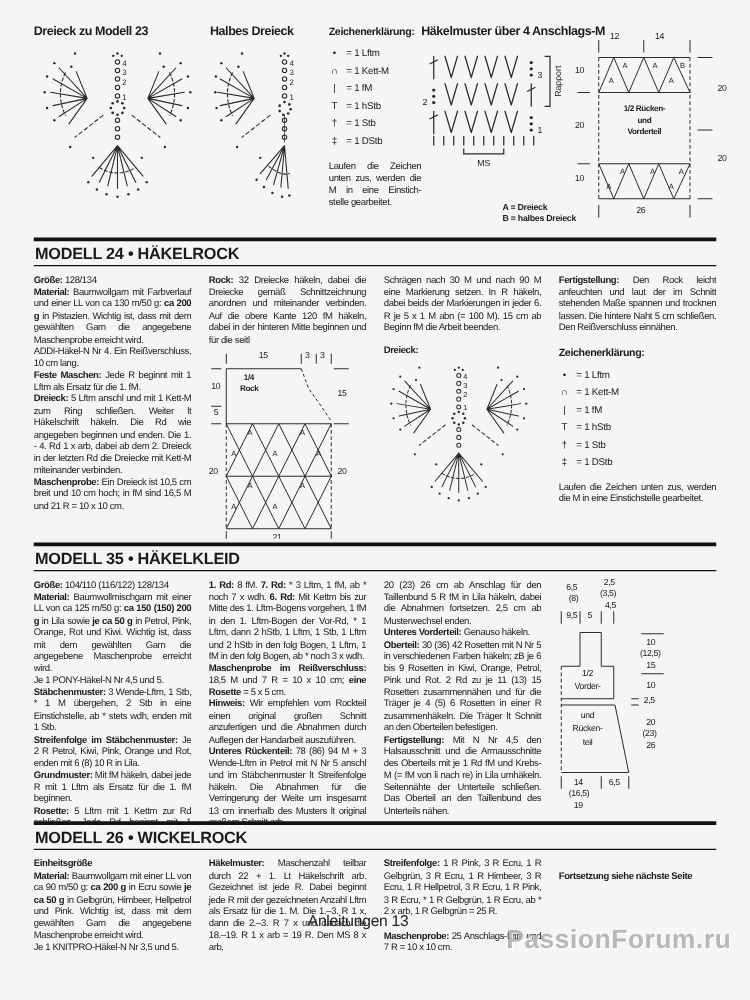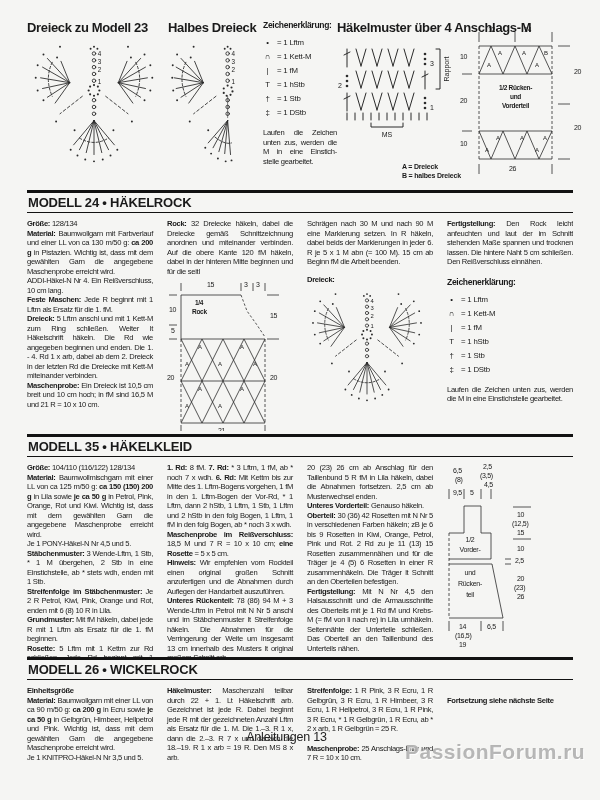--- a/index.html
+++ b/index.html
@@ -1,20 +1,20 @@
 <!DOCTYPE html>
 <html><head>
 <meta charset="utf-8">
 <style>
   *{margin:0;padding:0;box-sizing:border-box}
   html,body{width:600px;height:800px}
   body{position:relative;background:#f5f5f3;color:#1a1a1a;overflow:hidden;
        font-family:"Liberation Sans",sans-serif;}
   .abs{position:absolute}
-  .dtitle{font-size:13px;font-weight:bold;letter-spacing:-0.35px;white-space:nowrap}
+  .dtitle{font-size:10px;font-weight:bold;letter-spacing:-0.35px;white-space:nowrap}
   .para{font-size:7.6px;line-height:9.5px;letter-spacing:-0.3px;text-align:justify}
   .para.gap{margin-top:10px}
   .plead{font-size:7.6px;font-weight:bold;letter-spacing:-0.3px;margin-top:8px}
   .model-section{position:absolute;left:27px;width:546px}
   .model-header .bar{height:3px;background:#121212}
   .model-header h2{font-size:13px;font-weight:bold;letter-spacing:-0.2px;padding:2px 0 2px 1px}
   .model-header .thin{height:1px;background:#121212}
   .cols{display:flex;gap:14px;margin-top:6px;overflow:hidden}
   .col{width:126px;flex:0 0 126px}
   .ltitle{font-size:8.5px;font-weight:bold;letter-spacing:-0.3px;white-space:nowrap}

